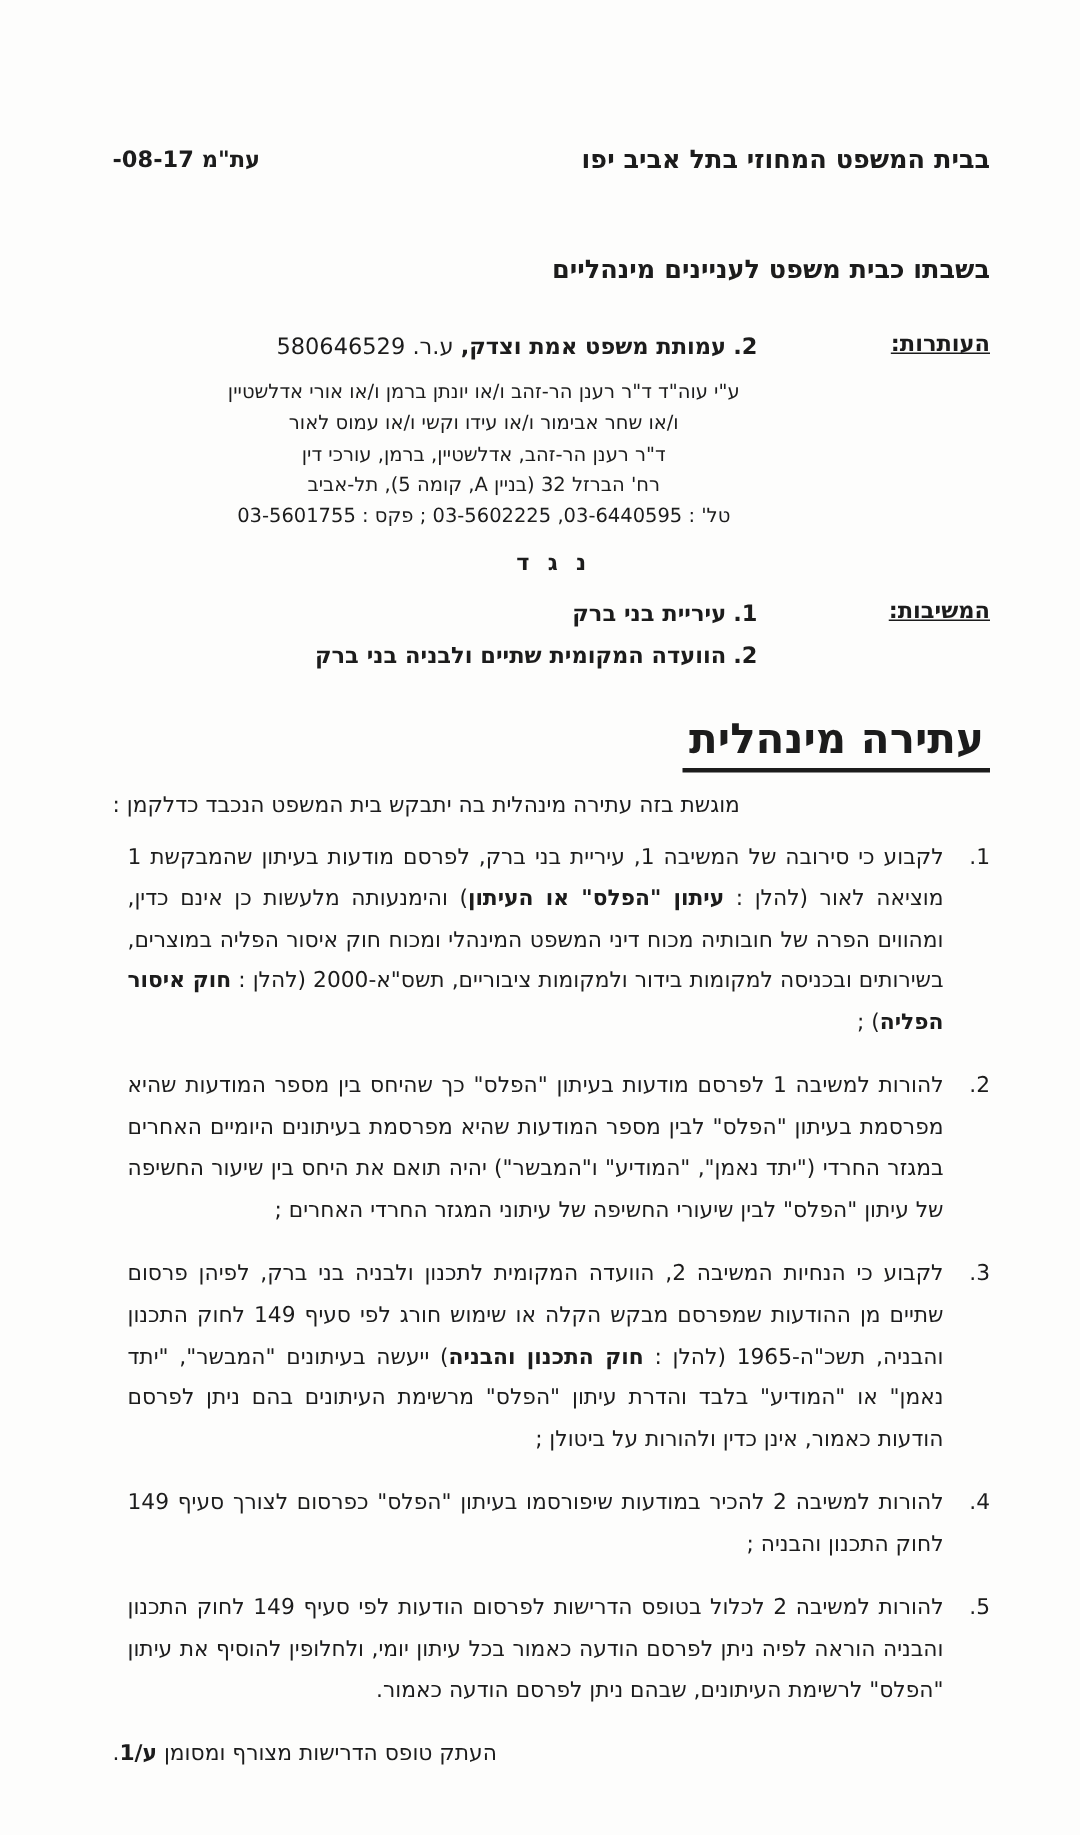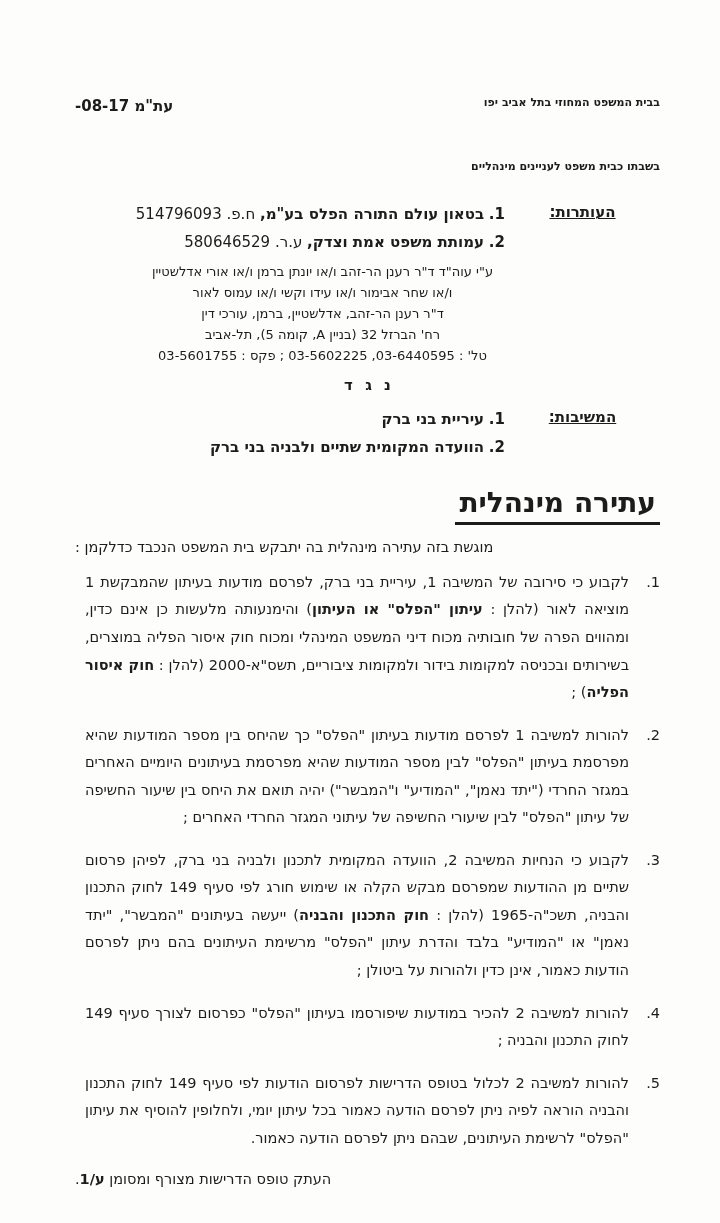--- a/index.html
+++ b/index.html
@@ -12,31 +12,31 @@
   }
   .sheet{
     width:720px;
     min-height:1223px;
     box-sizing:border-box;
     background:#fdfdfc;
     padding:95px 60px 40px 75px;
   }
   
   .doc-header{display:flex;justify-content:space-between;align-items:flex-start;}
-  .court{text-align:right;font-weight:bold;font-size:11px;line-height:1.45;}
+  .court{text-align:right;font-weight:bold;font-size:17px;line-height:1.45;}
   .court-l2{margin-top:48px;}
   .case{font-weight:bold;font-size:15px;white-space:nowrap;margin-top:2px;}
   .case span{display:inline-block;}
   
   .party-row{display:flex;margin-top:26px;}
   .party-label{
     width:155px;min-width:155px;
     font-weight:bold;font-size:15px;
     text-decoration:underline;
-    text-align:center;
+    text-align:right;
     padding-top:2px;
   }
   .party-content{flex:1;text-align:right;}
   .party-item{font-size:15px;line-height:1.85;}
   .party-num,.party-name{font-weight:bold;}
   .party-reg{font-weight:normal;}
   
   .counsel{
     width:465px;
     margin:6px 105px 0 0;
@@ -105,25 +105,20 @@
     <div class="case">
       <span>עת"מ</span>
       <span dir="ltr">-08-17</span>
     </div>
   </div>
 
   <div class="party-row">
     <div class="party-label">העותרות:</div>
     <div class="party-content">
       <div class="party-item">
-        <span class="party-num">1.</span>
-        <span class="party-name">בטאון עולם התורה הפלס בע"מ,</span>
-        <span class="party-reg">ח.פ. 514796093</span>
-      </div>
-      <div class="party-item">
         <span class="party-num">2.</span>
         <span class="party-name">עמותת משפט אמת וצדק,</span>
         <span class="party-reg">ע.ר. 580646529</span>
       </div>
     </div>
   </div>
 
   <div class="counsel">
     <div>ע"י עוה"ד ד"ר רענן הר-זהב ו/או יונתן ברמן ו/או אורי אדלשטיין</div>
     <div>ו/או שחר אבימור ו/או עידו וקשי ו/או עמוס לאור</div>

